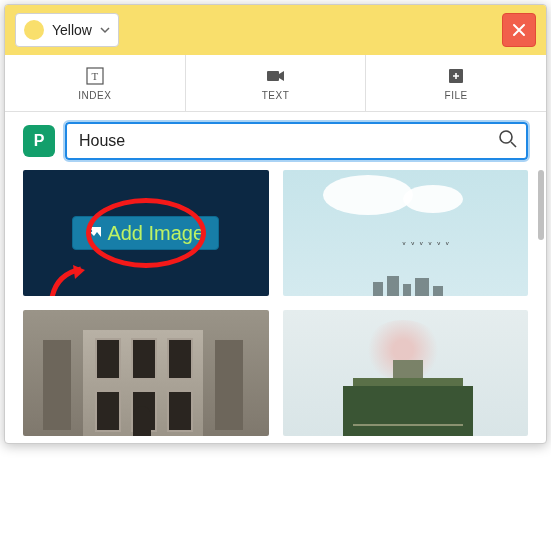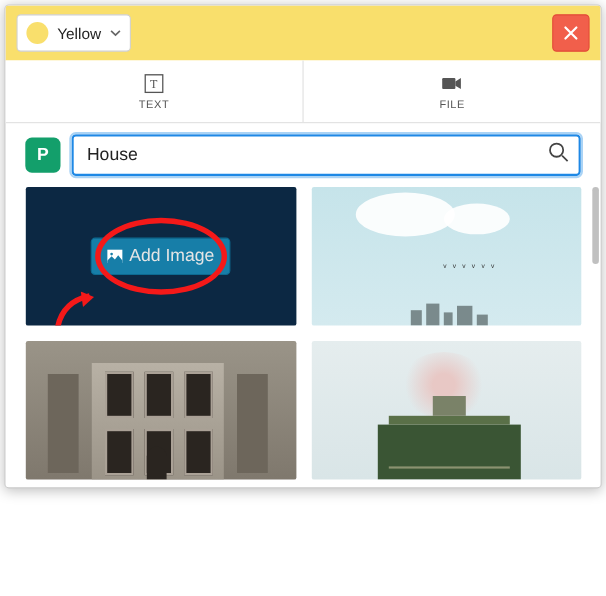--- a/index.html
+++ b/index.html
@@ -23,21 +23,21 @@
 .search-input { width: 100%; height: 38px; border: 2px solid #1E88E5; outline: 2px solid #aad3f5; border-radius: 4px; padding: 0 40px 0 12px; font-size: 16px; color: #222; }
 .search-icon { position: absolute; right: 10px; top: 50%; transform: translateY(-50%); color: #555; cursor: pointer; }
 .content { flex: 1; overflow-y: auto; padding: 0 18px 10px; position: relative; }
 .grid { display: grid; grid-template-columns: 1fr 1fr; gap: 14px; }
 .thumb { width: 100%; border-radius: 2px; position: relative; cursor: pointer; overflow: hidden; }
 .thumb.h1 { height: 126px; }
 .thumb.h2 { height: 126px; }
 .thumb.h3 { height: 40px; }
 
 .t1 { background: #0C2843; display: flex; align-items: center; justify-content: center; }
-.addimg-btn { background: #177EA8; color: #e5e5e5; height: 34px; padding: 0 14px; border-radius: 4px; display: flex; align-items: center; gap: 6px; font-size: 16px; border: 1px solid #0d6a91; }
+.addimg-btn { background: #177EA8; color: #bef264; height: 34px; padding: 0 14px; border-radius: 4px; display: flex; align-items: center; gap: 6px; font-size: 20px; border: 1px solid #0d6a91; }
 .ellipse { position: absolute; width: 120px; height: 70px; border: 5px solid #F41919; border-radius: 50%; left: 50%; top: 50%; transform: translate(-50%,-50%); pointer-events: none; }
 .arrow { position: absolute; left: 20px; top: 95px; width: 50px; height: 50px; pointer-events: none; }
 
 .t2 { background: linear-gradient(#C6E4EA 0%, #D4EAEF 100%); }
 .cloud { position: absolute; background: #fff; border-radius: 50%; opacity: 0.9; }
 .birds { position: absolute; left: 120px; top: 70px; font-size: 6px; color: #333; letter-spacing: 2px; }
 .buildings { position: absolute; bottom: 0; left: 90px; width: 100px; height: 20px; }
 .bld { position: absolute; bottom: 0; background: #7a8a8c; }
 
 .t3 { background: linear-gradient(#9a9488, #7f786d); }
@@ -81,27 +81,36 @@
   </div>
 
   <div class="tabs">
     <div class="tab">
       <span class="tab-icon">
         <svg width="18" height="18" viewBox="0 0 18 18">
             <rect x="1" y="1" width="16" height="16" fill="none" stroke="#555" stroke-width="1.2"></rect>
             <text x="9" y="13" text-anchor="middle" font-size="11" fill="#555" font-family="serif">T</text>
           </svg>
       </span>
-      <span>TEXT</span>
+      <span>INDEX</span>
     </div>
     <div class="tab">
       <span class="tab-icon">
         <svg width="20" height="16" viewBox="0 0 20 16">
             <rect x="1" y="3" width="12" height="10" rx="1" fill="#555"></rect>
             <path d="M13 6 L18 3 L18 13 L13 10 Z" fill="#555"></path>
+          </svg>
+      </span>
+      <span>TEXT</span>
+    </div>
+    <div class="tab">
+      <span class="tab-icon">
+        <svg width="18" height="18" viewBox="0 0 18 18">
+            <rect x="2" y="2" width="14" height="14" rx="1" fill="#555"></rect>
+            <path d="M9 6 L9 12 M6 9 L12 9" stroke="#fff" stroke-width="1.6"></path>
           </svg>
       </span>
       <span>FILE</span>
     </div>
   </div>
 
   <div class="searchbar">
     <div class="provider-badge">
       <span>P</span>
     </div>

